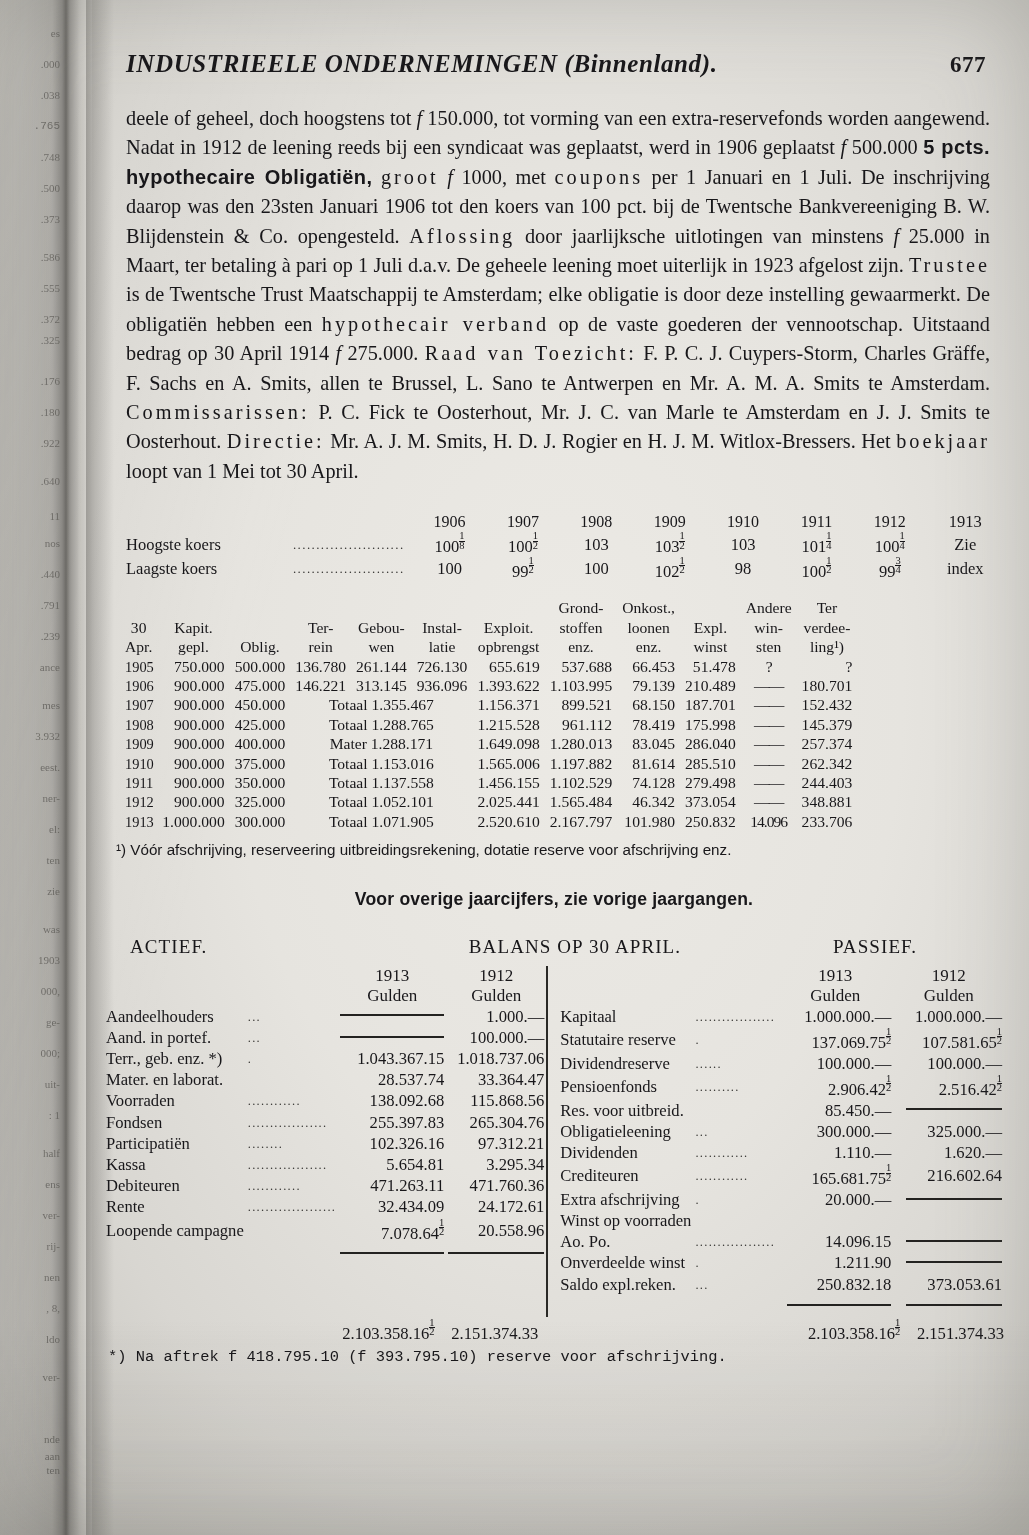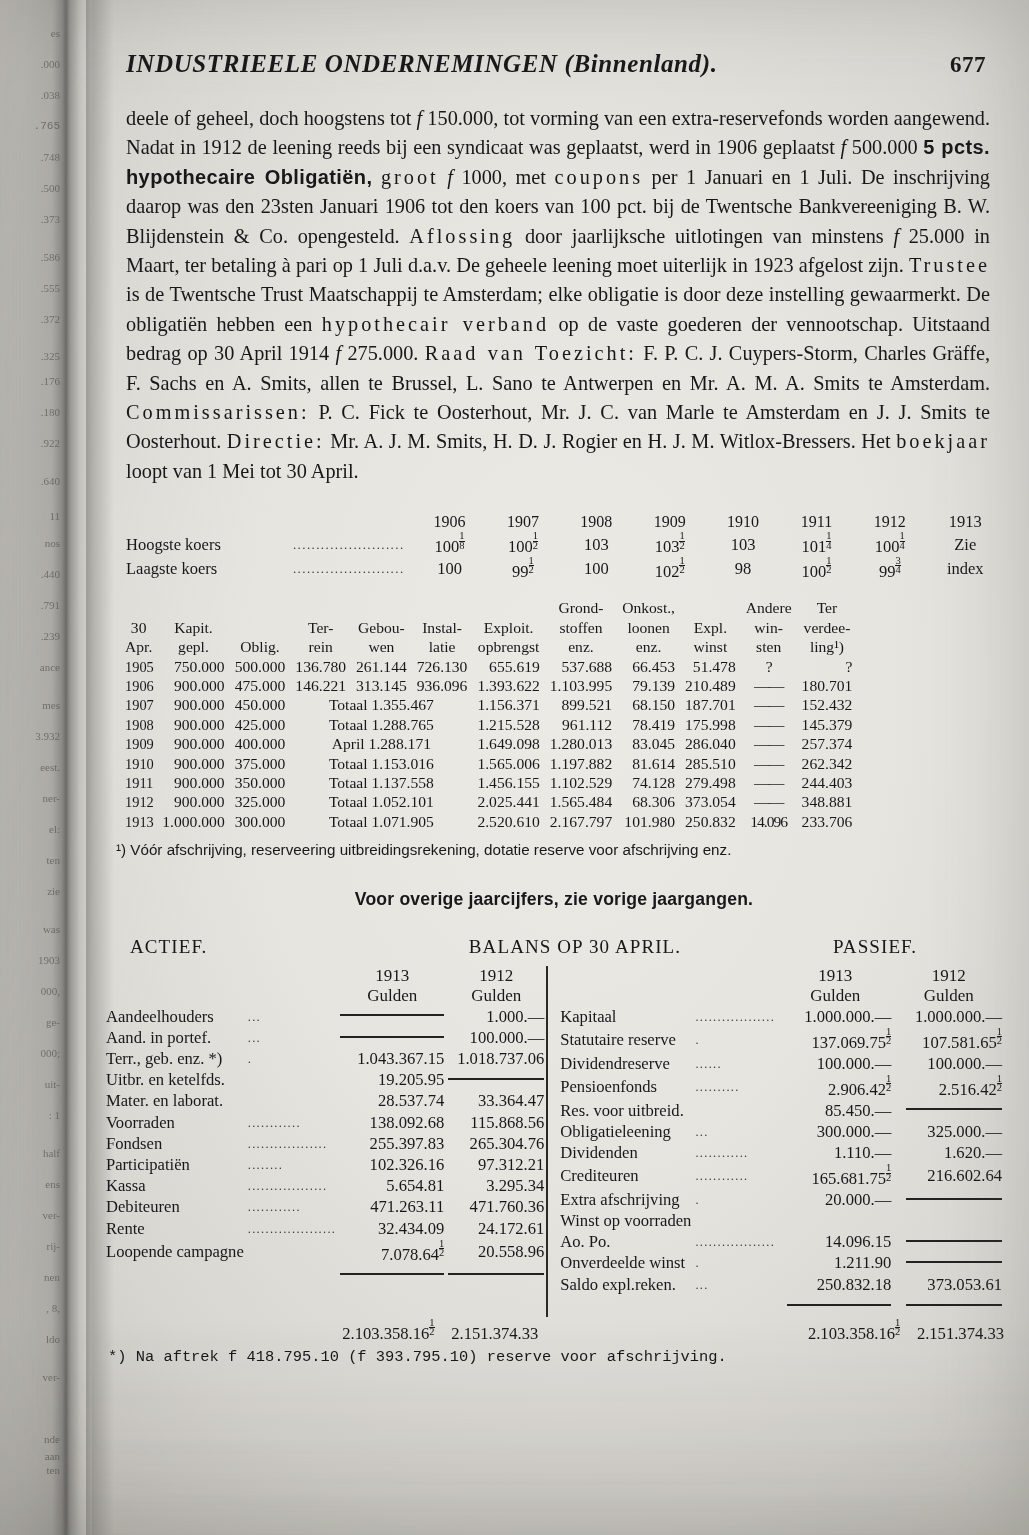--- a/index.html
+++ b/index.html
@@ -161,21 +161,21 @@
         <div class="ghost" style="top: 28px;">es</div>
         <div class="ghost" style="top: 59px;">.000</div>
         <div class="ghost" style="top: 90px;">.038</div>
         <div class="ghost" style="top: 121px; font-family: Liberation Mono, monospace;">.765</div>
         <div class="ghost" style="top: 152px;">.748</div>
         <div class="ghost" style="top: 183px;">.500</div>
         <div class="ghost" style="top: 214px;">.373</div>
         <div class="ghost" style="top: 252px;">.586</div>
         <div class="ghost" style="top: 283px;">.555</div>
         <div class="ghost" style="top: 314px;">.372</div>
-        <div class="ghost" style="top: 351px;">.325</div>
+        <div class="ghost" style="top: 335px;">.325</div>
         <div class="ghost" style="top: 376px;">.176</div>
         <div class="ghost" style="top: 407px;">.180</div>
         <div class="ghost" style="top: 438px;">.922</div>
         <div class="ghost" style="top: 476px; text-align: right;">.640</div>
         <div class="ghost" style="top: 511px;">11</div>
         <div class="ghost" style="top: 538px;">nos</div>
         <div class="ghost" style="top: 569px;">.440</div>
         <div class="ghost" style="top: 600px;">.791</div>
         <div class="ghost" style="top: 631px;">.239</div>
         <div class="ghost" style="top: 662px;">ance</div>
@@ -356,21 +356,21 @@
               <td class="num">961.112</td>
               <td class="num">78.419</td>
               <td class="num">175.998</td>
               <td class="ctr dash">——</td>
               <td class="num">145.379</td>
             </tr>
             <tr>
               <td class="yr">1909</td>
               <td class="num">900.000</td>
               <td class="num">400.000</td>
-              <td class="totaal" colspan="3">April 1.288.171</td>
+              <td class="totaal" colspan="3">Mater 1.288.171</td>
               <td class="num">1.649.098</td>
               <td class="num">1.280.013</td>
               <td class="num">83.045</td>
               <td class="num">286.040</td>
               <td class="ctr dash">——</td>
               <td class="num">257.374</td>
             </tr>
             <tr>
               <td class="yr">1910</td>
               <td class="num">900.000</td>
@@ -395,21 +395,21 @@
               <td class="ctr dash">——</td>
               <td class="num">244.403</td>
             </tr>
             <tr>
               <td class="yr">1912</td>
               <td class="num">900.000</td>
               <td class="num">325.000</td>
               <td class="totaal" colspan="3">Totaal 1.052.101</td>
               <td class="num">2.025.441</td>
               <td class="num">1.565.484</td>
-              <td class="num">68.306</td>
+              <td class="num">46.342</td>
               <td class="num">373.054</td>
               <td class="ctr dash">——</td>
               <td class="num">348.881</td>
             </tr>
             <tr>
               <td class="yr">1913</td>
               <td class="num">1.000.000</td>
               <td class="num">300.000</td>
               <td class="totaal" colspan="3">Totaal 1.071.905</td>
               <td class="num">2.520.610</td>
@@ -461,26 +461,20 @@
                     <td class="name">Aand. in portef.</td>
                     <td class="dots2">...</td>
                     <td class="amt"><span class="rule"></span></td>
                     <td class="amt">100.000.—</td>
                   </tr>
                   <tr>
                     <td class="name">Terr., geb. enz. *)</td>
                     <td class="dots2">.</td>
                     <td class="amt">1.043.367.15</td>
                     <td class="amt">1.018.737.06</td>
-                  </tr>
-                  <tr>
-                    <td class="name">Uitbr. en ketelfds.</td>
-                    <td class="dots2"></td>
-                    <td class="amt">19.205.95</td>
-                    <td class="amt"><span class="rule-sm"></span></td>
                   </tr>
                   <tr>
                     <td class="name">Mater. en laborat.</td>
                     <td class="dots2"></td>
                     <td class="amt">28.537.74</td>
                     <td class="amt">33.364.47</td>
                   </tr>
                   <tr>
                     <td class="name">Voorraden</td>
                     <td class="dots2">............</td>

